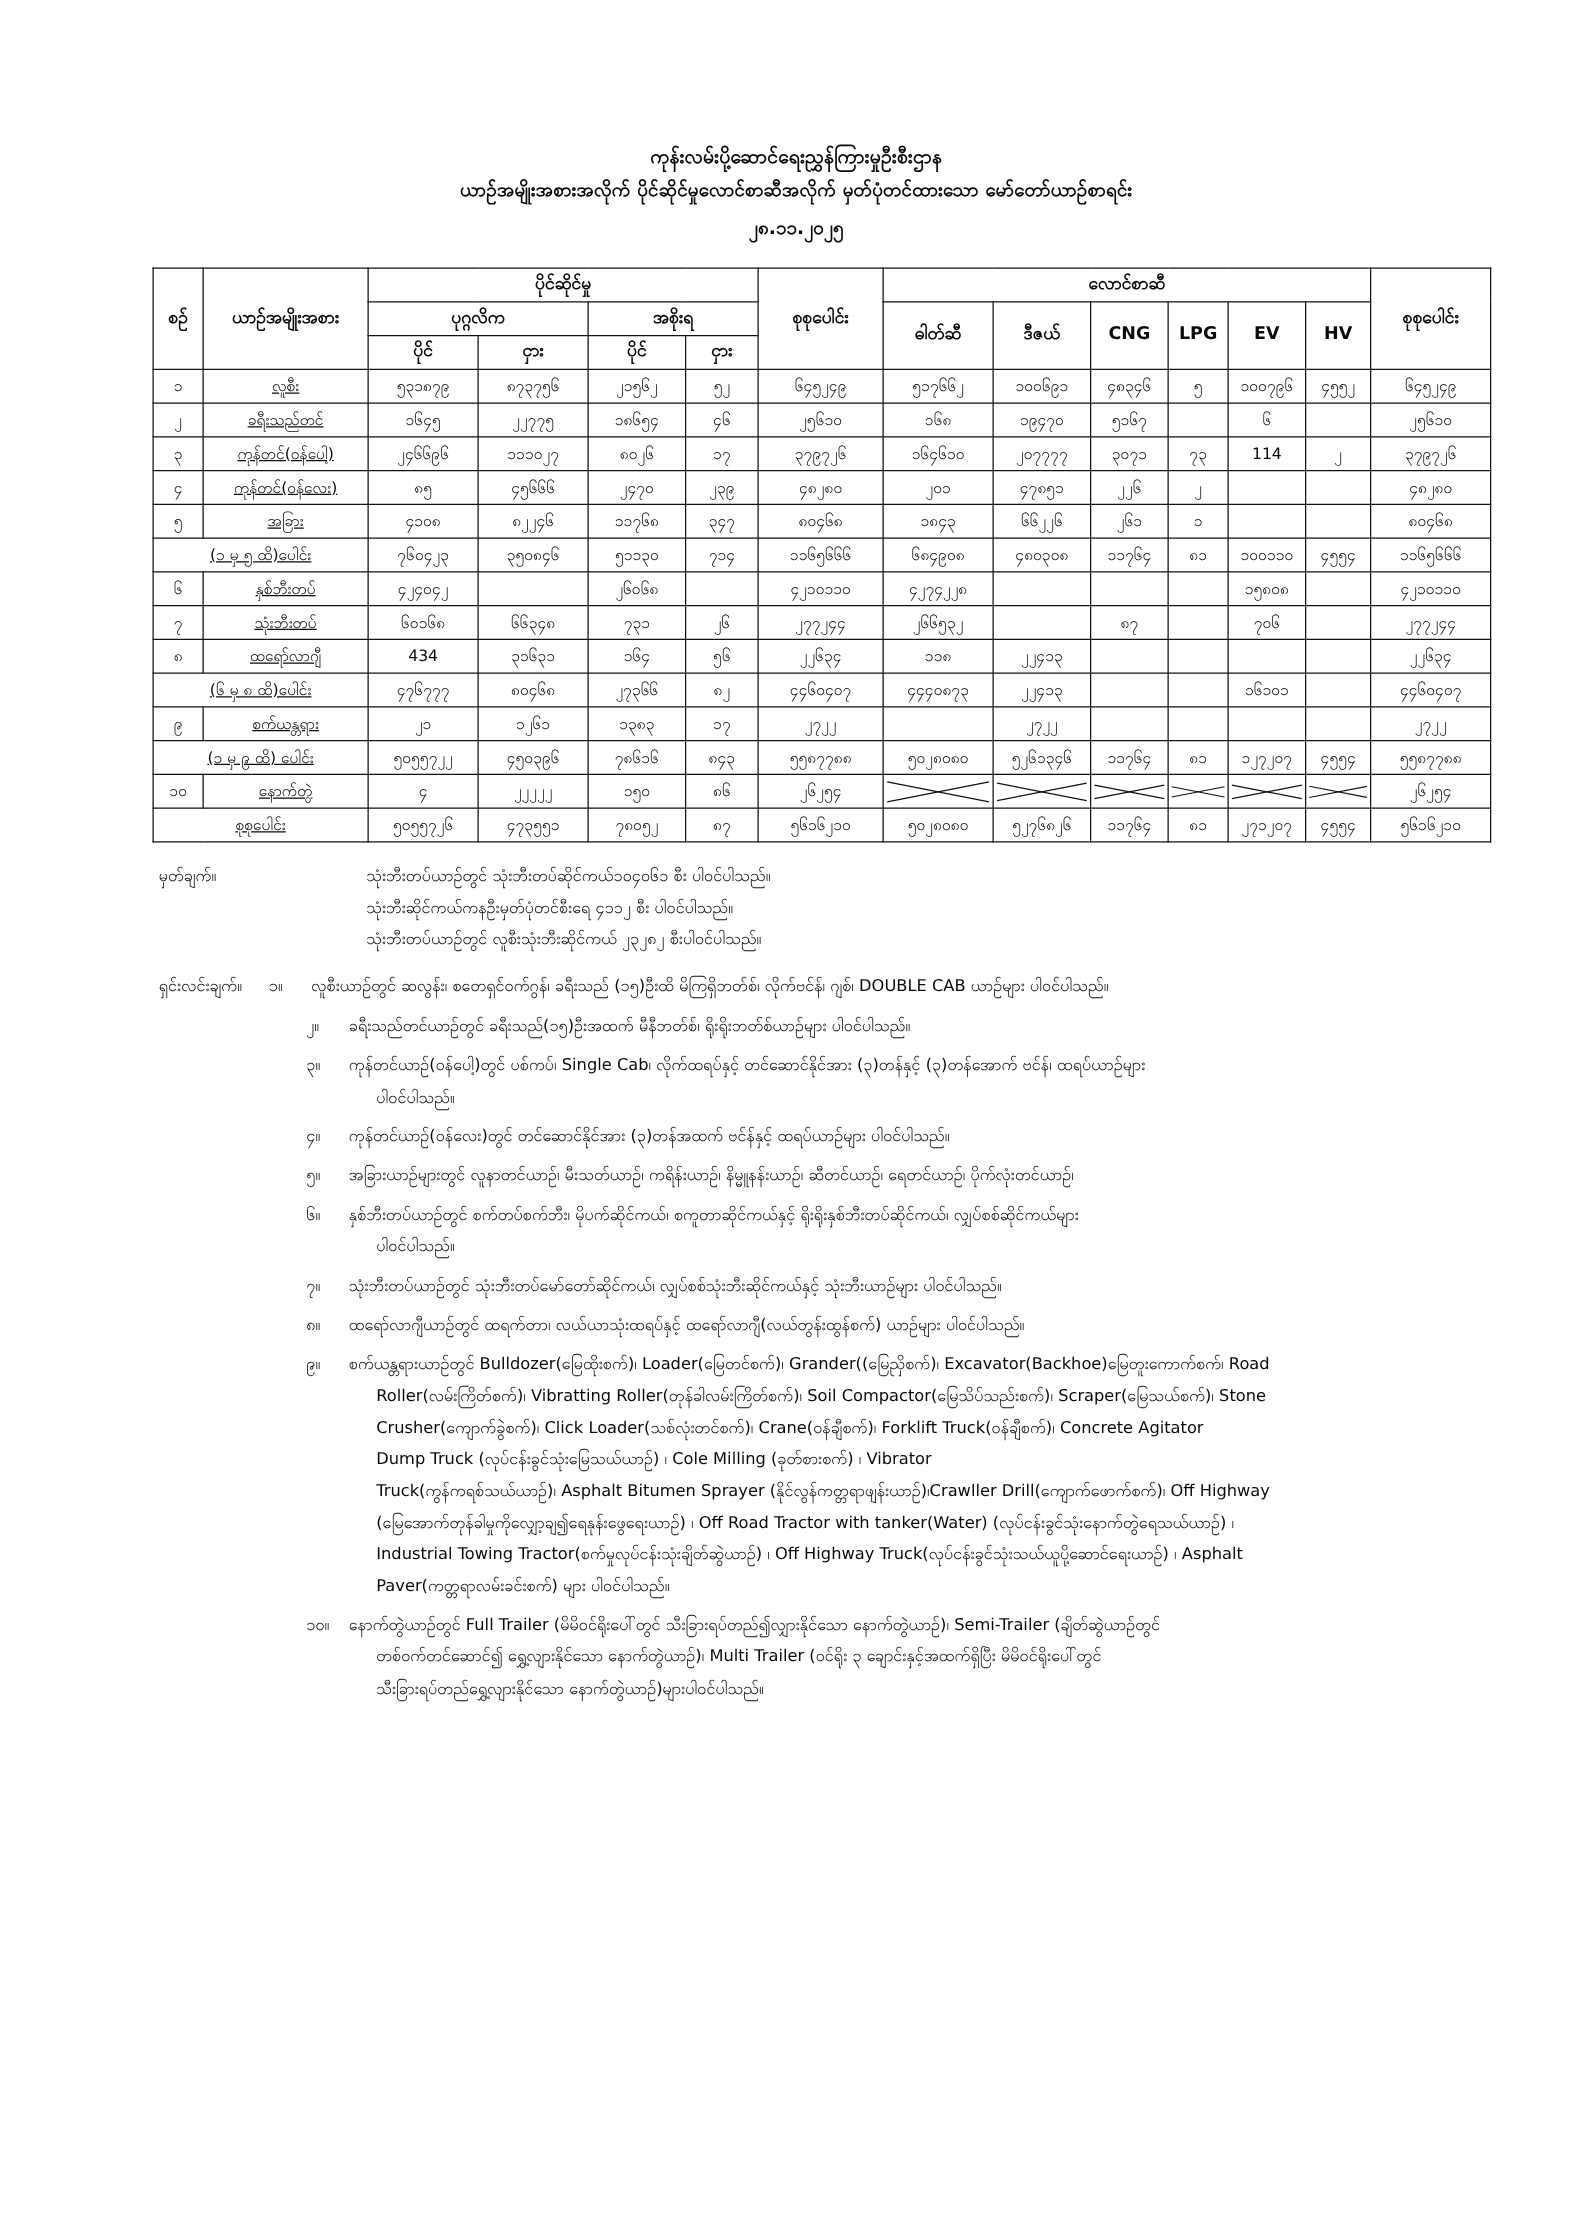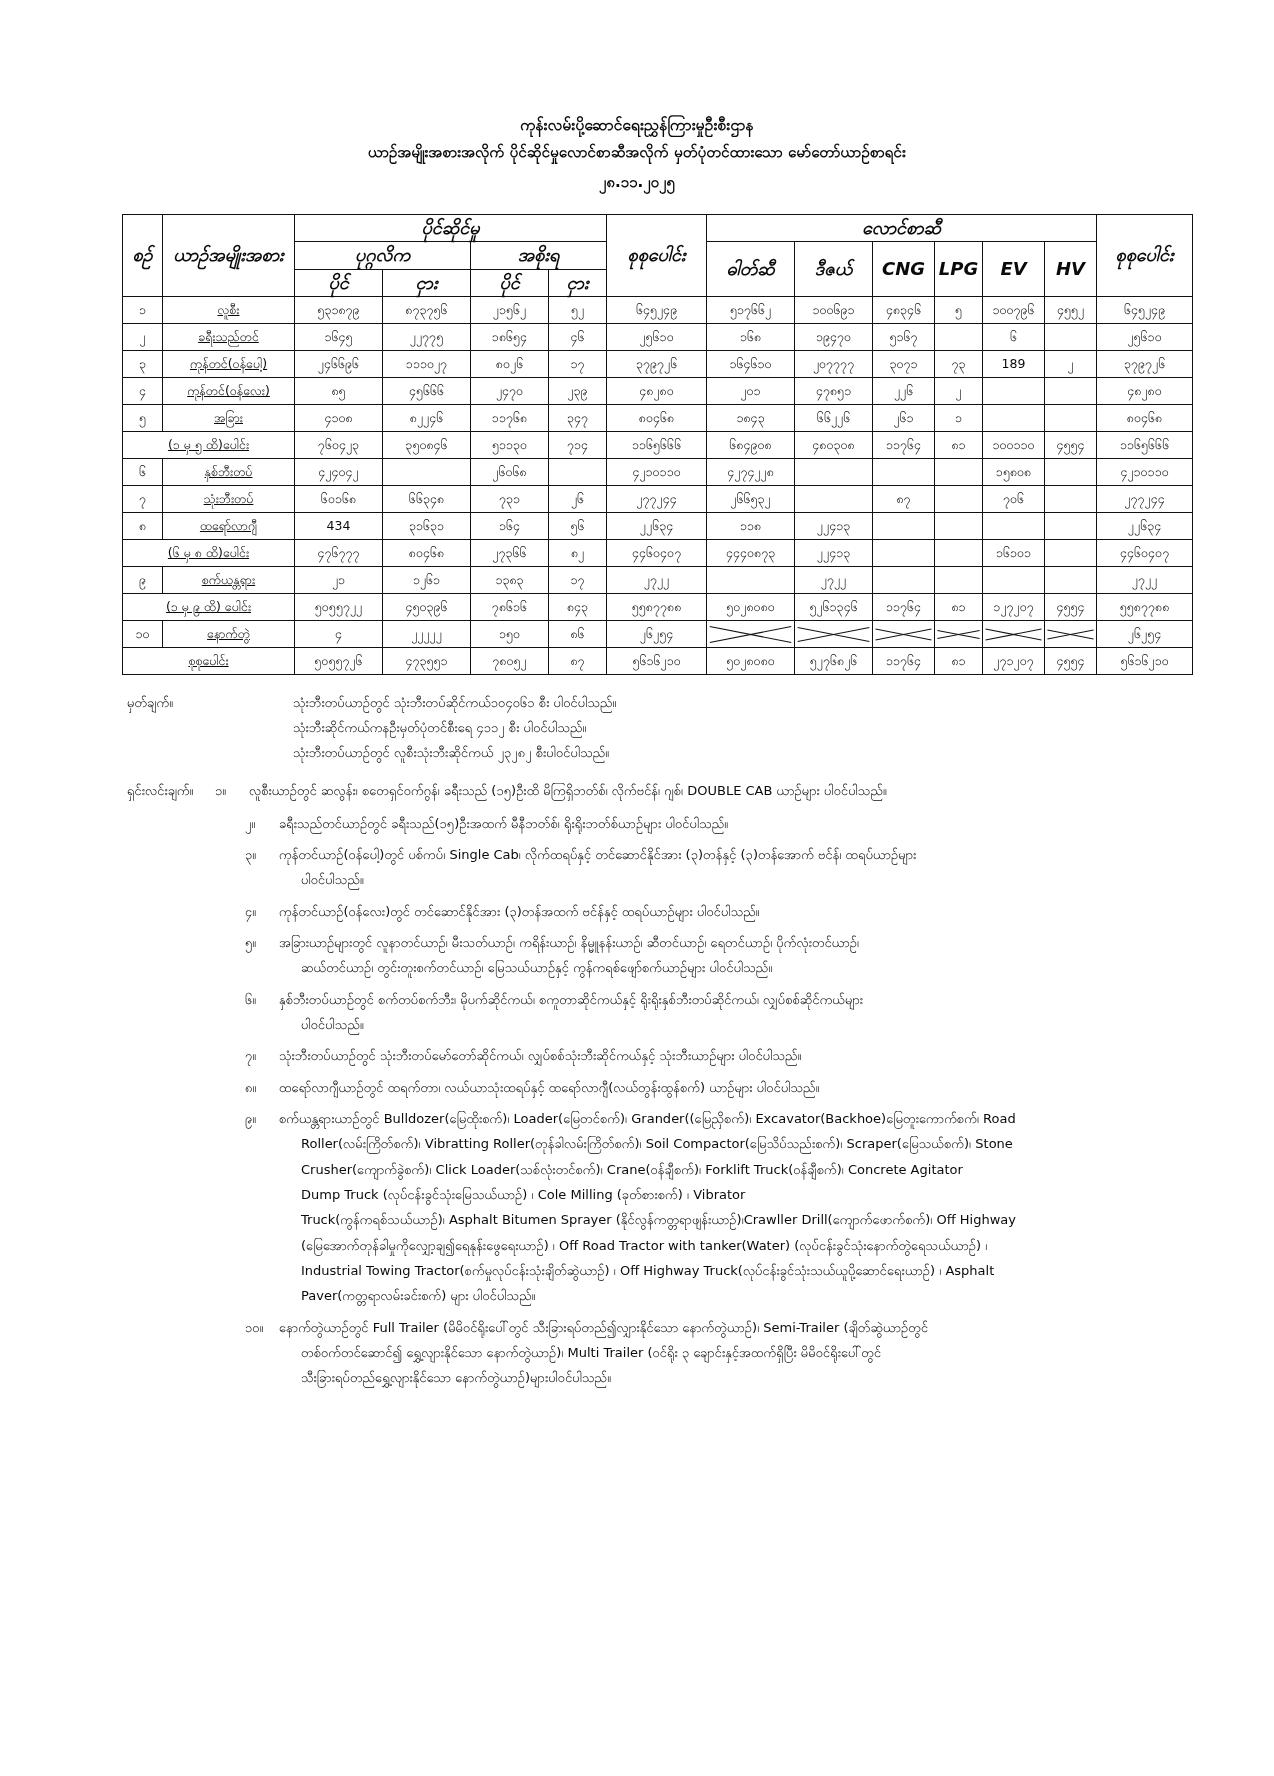--- a/index.html
+++ b/index.html
@@ -56,22 +56,21 @@
     border: 1px solid #111;
     padding: 2px 3px;
     text-align: center;
     vertical-align: middle;
     height: 22px;
     line-height: 1.25;
     font-weight: 400;
   }
   table.vtable th {
     font-weight: 600;
-    font-size: 18px;
-    font-style: italic;
+    font-size: 14px;
   }
   td.rowlabel {
     text-align: left;
     padding-left: 6px;
     font-size: 12.5px;
     text-decoration: underline;
   }
   td.num {
     font-size: 12.5px;
   }
@@ -261,21 +260,21 @@
             <td class="rowlabel">ကုန်တင်(ဝန်ပေါ့)</td>
             <td class="num">၂၄၆၆၉၆</td>
             <td class="num">၁၁၁၀၂၇</td>
             <td class="num">၈၀၂၆</td>
             <td class="num">၁၇</td>
             <td class="num">၃၇၉၇၂၆</td>
             <td class="num">၁၆၄၆၁၀</td>
             <td class="num">၂၀၇၇၇၇</td>
             <td class="num">၃၀၇၁</td>
             <td class="num">၇၃</td>
-            <td class="num">189</td>
+            <td class="num">114</td>
             <td class="num">၂</td>
             <td class="num">၃၇၉၇၂၆</td>
           </tr>
           <tr>
             <td class="idx">၄</td>
             <td class="rowlabel">ကုန်တင်(ဝန်လေး)</td>
             <td class="num">၈၅</td>
             <td class="num">၄၅၆၆၆</td>
             <td class="num">၂၄၇၀</td>
             <td class="num">၂၃၉</td>
@@ -484,21 +483,20 @@
       <div class="item">
         <div class="n">၄။</div>
         <div class="b">
           <div>ကုန်တင်ယာဉ်(ဝန်လေး)တွင် တင်ဆောင်နိုင်အား (၃)တန်အထက် ဗင်န်နှင့် ထရပ်ယာဉ်များ ပါဝင်ပါသည်။</div>
         </div>
       </div>
       <div class="item">
         <div class="n">၅။</div>
         <div class="b">
           <div>အခြားယာဉ်များတွင် လူနာတင်ယာဉ်၊ မီးသတ်ယာဉ်၊ ကရိန်းယာဉ်၊ နိမ္မူနန်းယာဉ်၊ ဆီတင်ယာဉ်၊ ရေတင်ယာဉ်၊ ပိုက်လုံးတင်ယာဉ်၊</div>
-          <div class="cont">ဆယ်တင်ယာဉ်၊ တွင်းတူးစက်တင်ယာဉ်၊ မြေသယ်ယာဉ်နှင့် ကွန်ကရစ်ဖျော်စက်ယာဉ်များ ပါဝင်ပါသည်။</div>
         </div>
       </div>
       <div class="item">
         <div class="n">၆။</div>
         <div class="b">
           <div>နှစ်ဘီးတပ်ယာဉ်တွင် စက်တပ်စက်ဘီး၊ မိုပက်ဆိုင်ကယ်၊ စကူတာဆိုင်ကယ်နှင့် ရိုးရိုးနှစ်ဘီးတပ်ဆိုင်ကယ်၊ လျှပ်စစ်ဆိုင်ကယ်များ</div>
           <div class="cont">ပါဝင်ပါသည်။</div>
         </div>
       </div>
       <div class="item">

